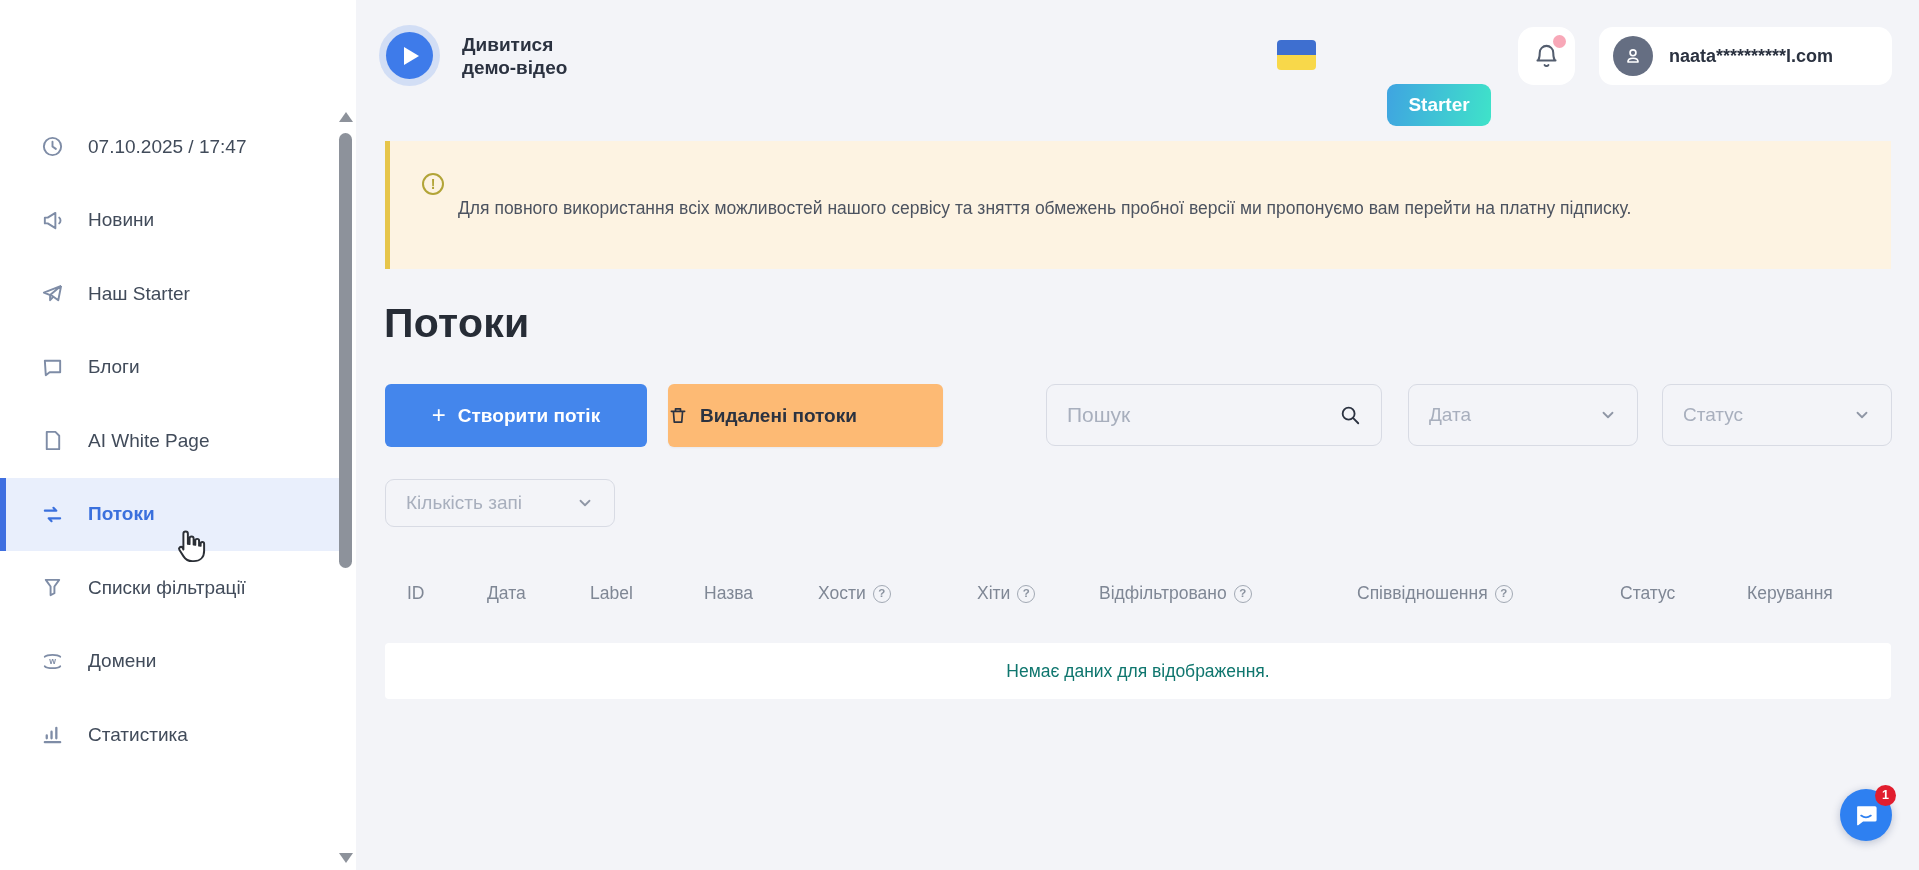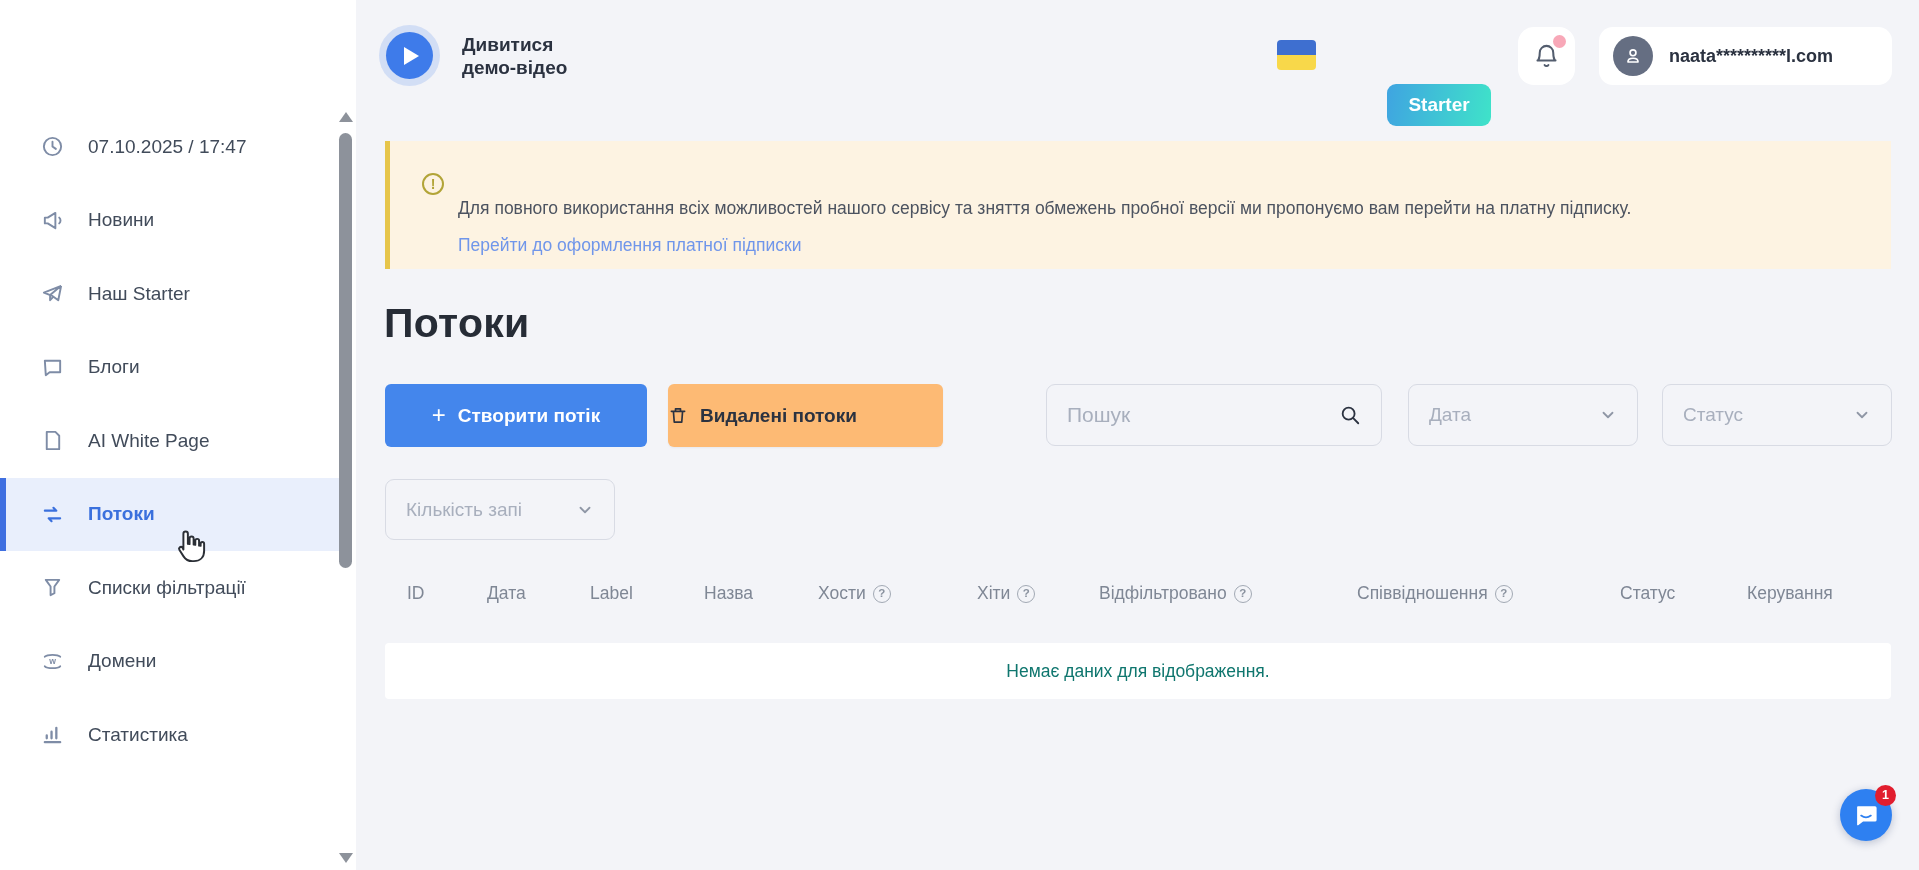--- a/index.html
+++ b/index.html
@@ -79,21 +79,21 @@
 
   .field { position:absolute; height:62px; border:1px solid #d8dbe4; border-radius:9px; background:transparent;
     display:flex; align-items:center; padding:0 20px; cursor:pointer; }
   .field .ph { font-size:19px; color:#a8afbd; }
   .search-field { left:1046px; top:384px; width:336px; }
   .search-field input { border:none; outline:none; background:transparent; flex:1; font-size:21px; color:#2b3240; font-family:inherit; }
   .search-field input::placeholder { color:#a8afbd; }
   .search-icon { color:#2b3240; }
   .date-field { left:1408px; top:384px; width:230px; justify-content:space-between; }
   .status-field { left:1662px; top:384px; width:230px; justify-content:space-between; }
-  .count-field { left:385px; top:479px; width:230px; height:61px; justify-content:space-between; }
+  .count-field { left:385px; top:479px; width:230px; height:48px; justify-content:space-between; }
   .chevron { color:#8f97a6; }
 
   
   .thead { position:absolute; left:407px; top:583px; width:1460px; display:grid;
     grid-template-columns:80px 103px 114px 114px 159px 122px 258px 263px 127px auto;
     font-size:17.5px; color:#7f8795; }
   .th { display:flex; align-items:center; gap:7px; }
   .help { width:18px; height:18px; border:1.6px solid #a2a9b4; border-radius:50%; color:#8b93a0;
     font-size:11.5px; line-height:15px; text-align:center; font-weight:700; cursor:pointer; flex:0 0 18px; }
   .empty-card { position:absolute; left:385px; top:643px; width:1506px; height:56px; background:#fff; border-radius:4px;
@@ -229,21 +229,20 @@
       </svg>
   </span>
   <span class="user-email">naata**********l.com</span>
 </div>
 
 <div class="banner">
   <div class="banner-row">
     <span class="warn-icon">!</span>
     <span class="banner-text">Для повного використання всіх можливостей нашого сервісу та зняття обмежень пробної версії ми пропонуємо вам перейти на платну підписку.</span>
   </div>
-  <a class="banner-link">Перейти до оформлення платної підписки</a>
 </div>
 
 <h1 class="page-title">Потоки</h1>
 
 <button class="btn-create">
   <span class="plus">+</span>
   <span>Створити потік</span>
 </button>
 
 <button class="btn-deleted">

